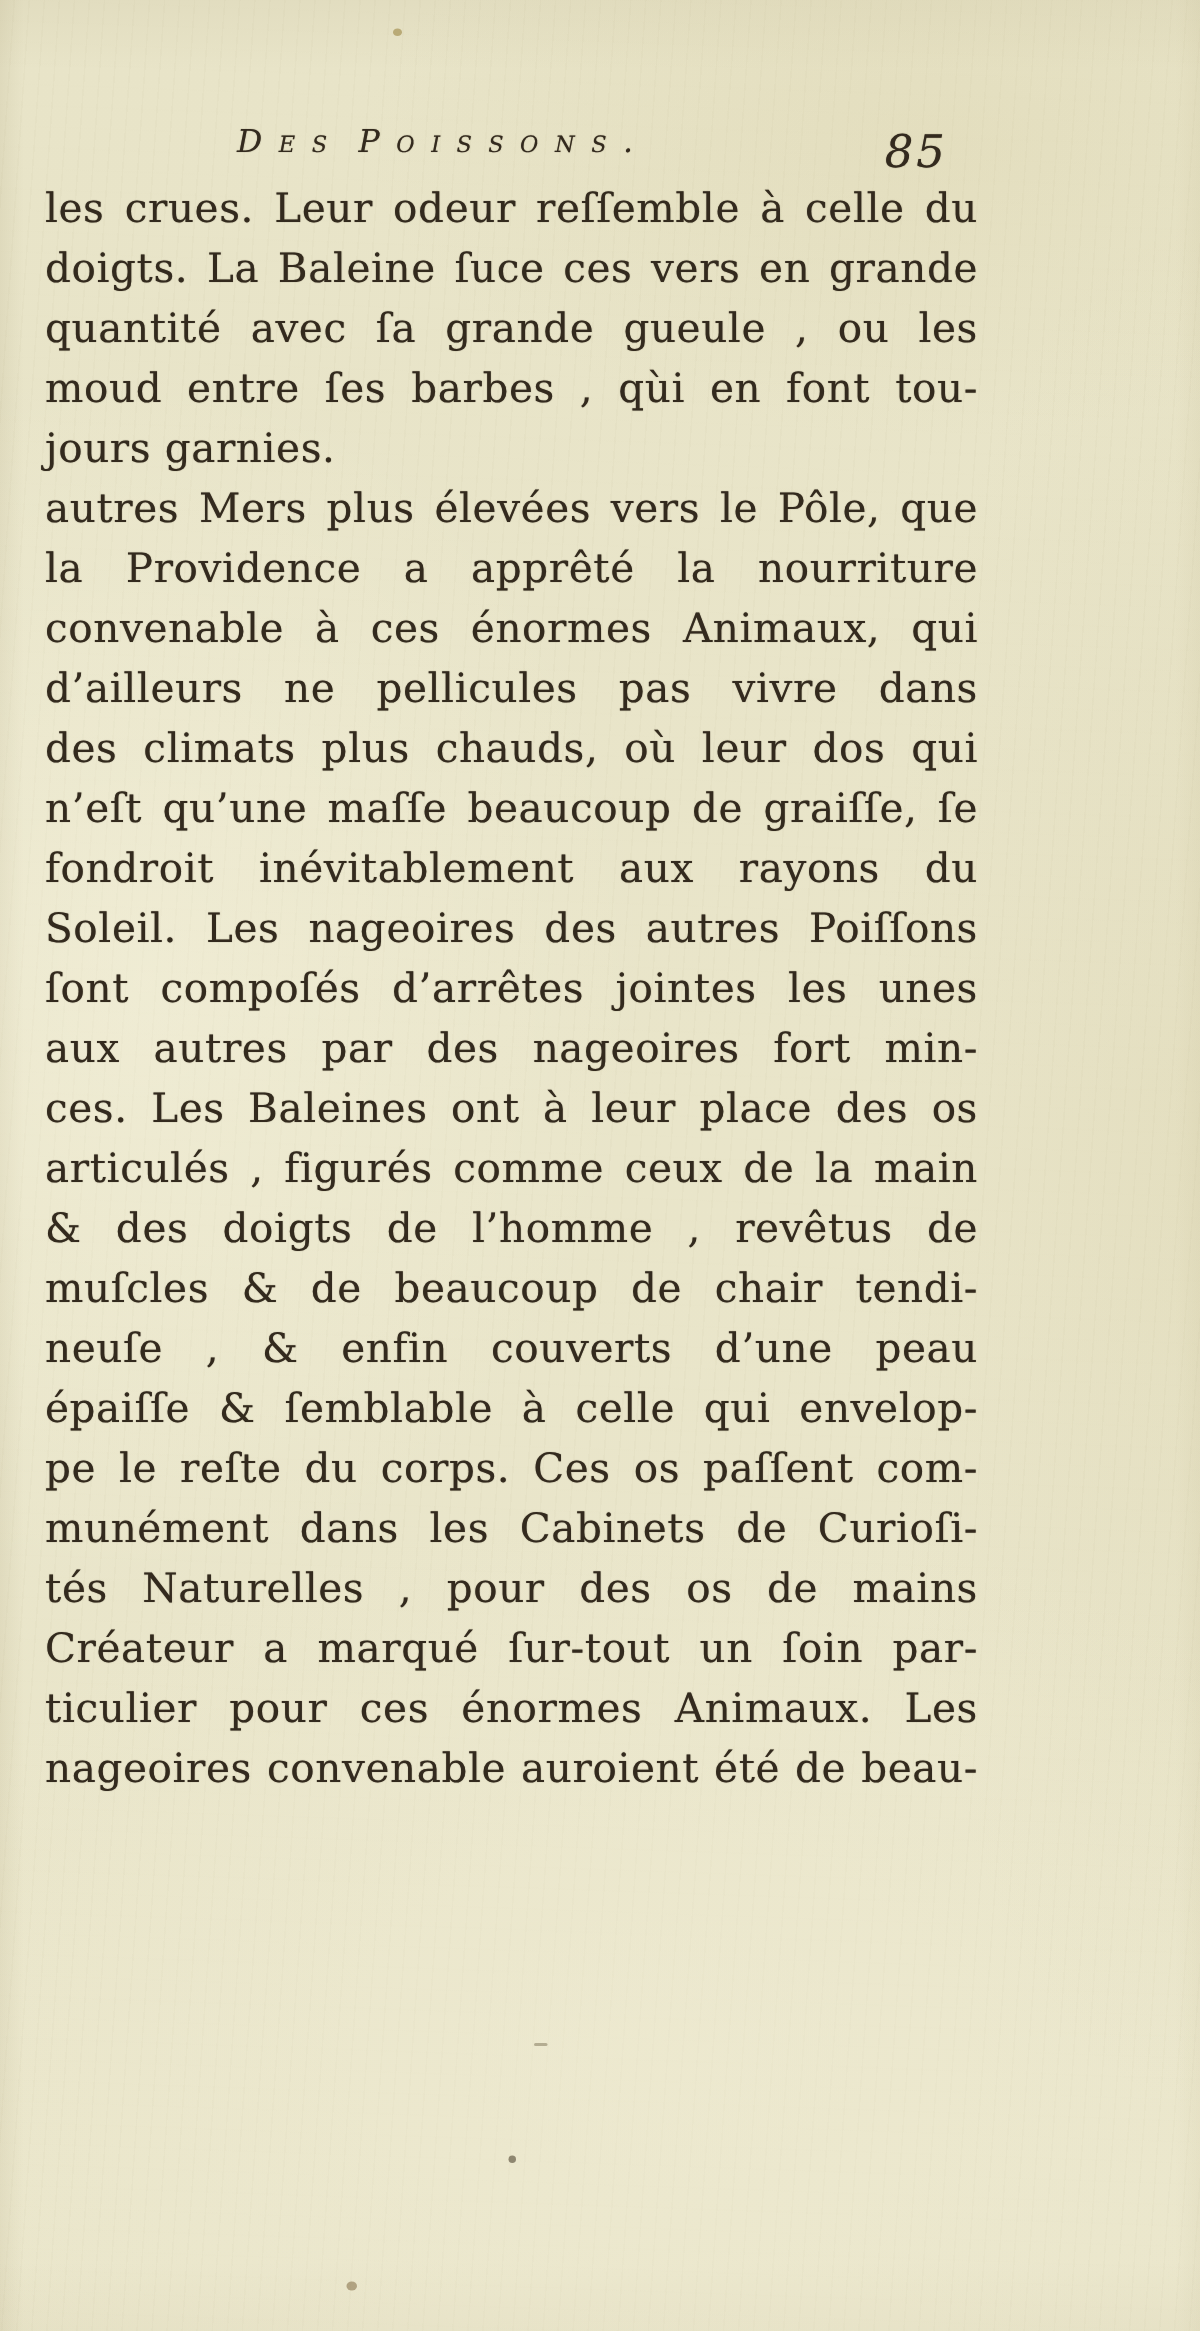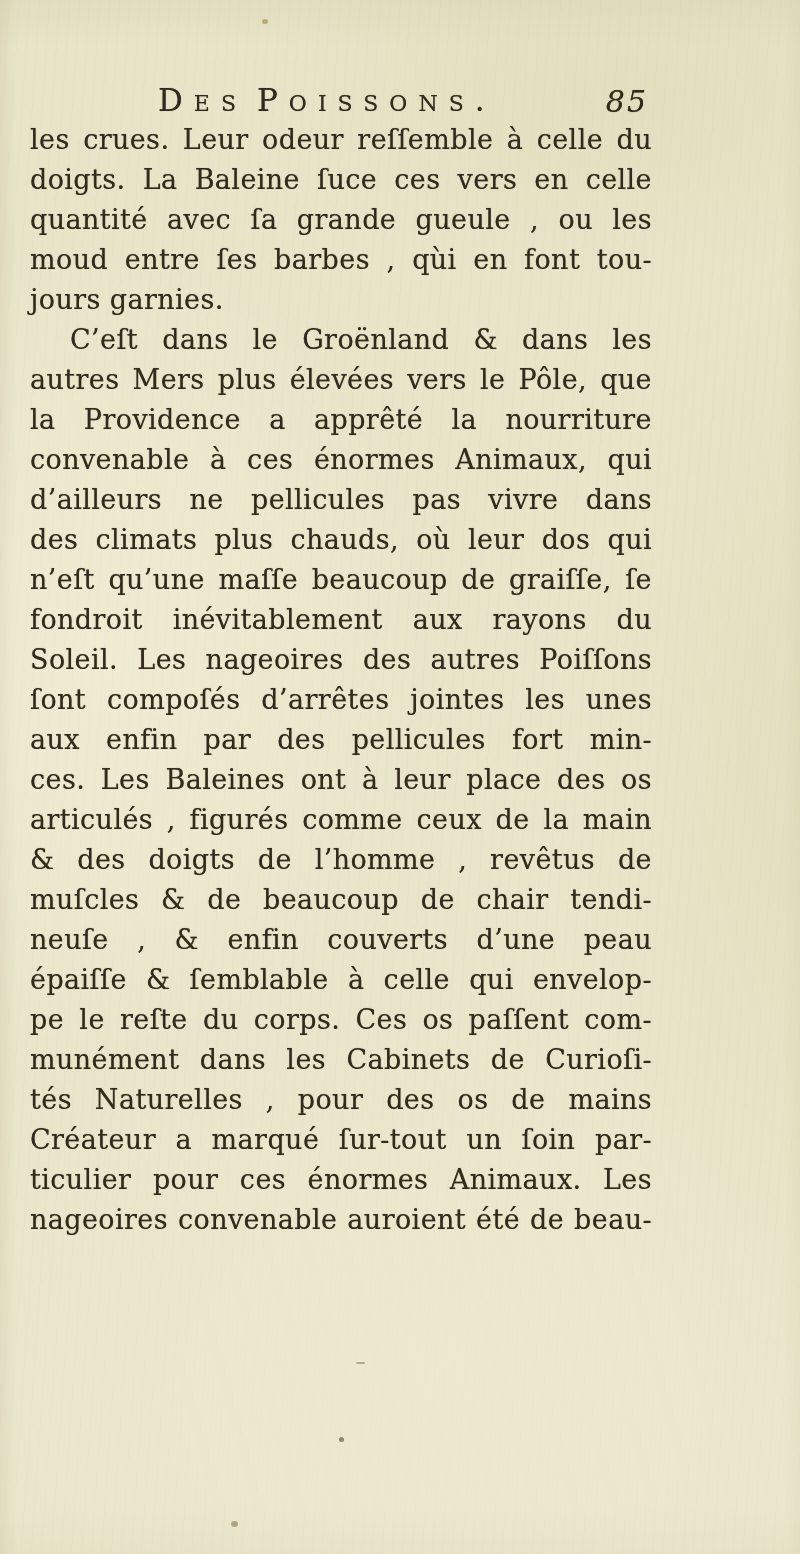--- a/index.html
+++ b/index.html
@@ -38,31 +38,32 @@
     left: 30px;
     top: 82px;
     width: 622px;
     height: 44px;
   }
 
   .running-title {
     position: absolute;
     left: 128px;
     top: 0;
+    font-style: italic;
     font-variant: small-caps;
-    font-size: 31px;
+    font-size: 21px;
     letter-spacing: 11px;
     white-space: nowrap;
   }
   .running-title .tw { margin-right: 10px; }
   .running-title .tw:last-child { margin-right: 0; }
 
   .page-number {
     position: absolute;
-    right: 4px;
+    right: 20px;
     top: 2px;
     font-style: italic;
     font-size: 30px;
     letter-spacing: 2px;
   }
 
   .text-block {
     position: absolute;
     left: 30px;
     top: 120px;
@@ -97,35 +98,34 @@
 
 <div class="page">
 
   <div class="page-header ink">
     <span class="running-title"><span class="tw">Des</span><span class="tw">Poissons.</span></span>
     <span class="page-number">85</span>
   </div>
 
   <div class="text-block ink" id="text-block">
       <div class="line">les crues. Leur odeur reſſemble à celle du</div>
-      <div class="line">doigts. La Baleine ſuce ces vers en celle</div>
+      <div class="line">doigts. La Baleine ſuce ces vers en grande</div>
       <div class="line">quantité avec ſa grande gueule , ou les</div>
       <div class="line">moud entre ſes barbes , qùi en font tou-</div>
       <div class="line para-end">jours garnies.</div>
-      <div class="line indent">C’eſt dans le Groënland &amp; dans les</div>
       <div class="line">autres Mers plus élevées vers le Pôle, que</div>
       <div class="line">la Providence a apprêté la nourriture</div>
       <div class="line">convenable à ces énormes Animaux, qui</div>
       <div class="line">d’ailleurs ne pellicules pas vivre dans</div>
       <div class="line">des climats plus chauds, où leur dos qui</div>
       <div class="line">n’eſt qu’une maſſe beaucoup de graiſſe, ſe</div>
       <div class="line">fondroit inévitablement aux rayons du</div>
       <div class="line">Soleil. Les nageoires des autres Poiſſons</div>
       <div class="line">ſont compoſés d’arrêtes jointes les unes</div>
-      <div class="line">aux enfin par des pellicules fort min-</div>
+      <div class="line">aux autres par des nageoires fort min-</div>
       <div class="line">ces. Les Baleines ont à leur place des os</div>
       <div class="line">articulés , figurés comme ceux de la main</div>
       <div class="line">&amp; des doigts de l’homme , revêtus de</div>
       <div class="line">muſcles &amp; de beaucoup de chair tendi-</div>
       <div class="line">neuſe , &amp; enfin couverts d’une peau</div>
       <div class="line">épaiſſe &amp; ſemblable à celle qui envelop-</div>
       <div class="line">pe le reſte du corps. Ces os paſſent com-</div>
       <div class="line">munément dans les Cabinets de Curioſi-</div>
       <div class="line">tés Naturelles , pour des os de mains</div>
       <div class="line">Créateur a marqué ſur-tout un ſoin par-</div>

